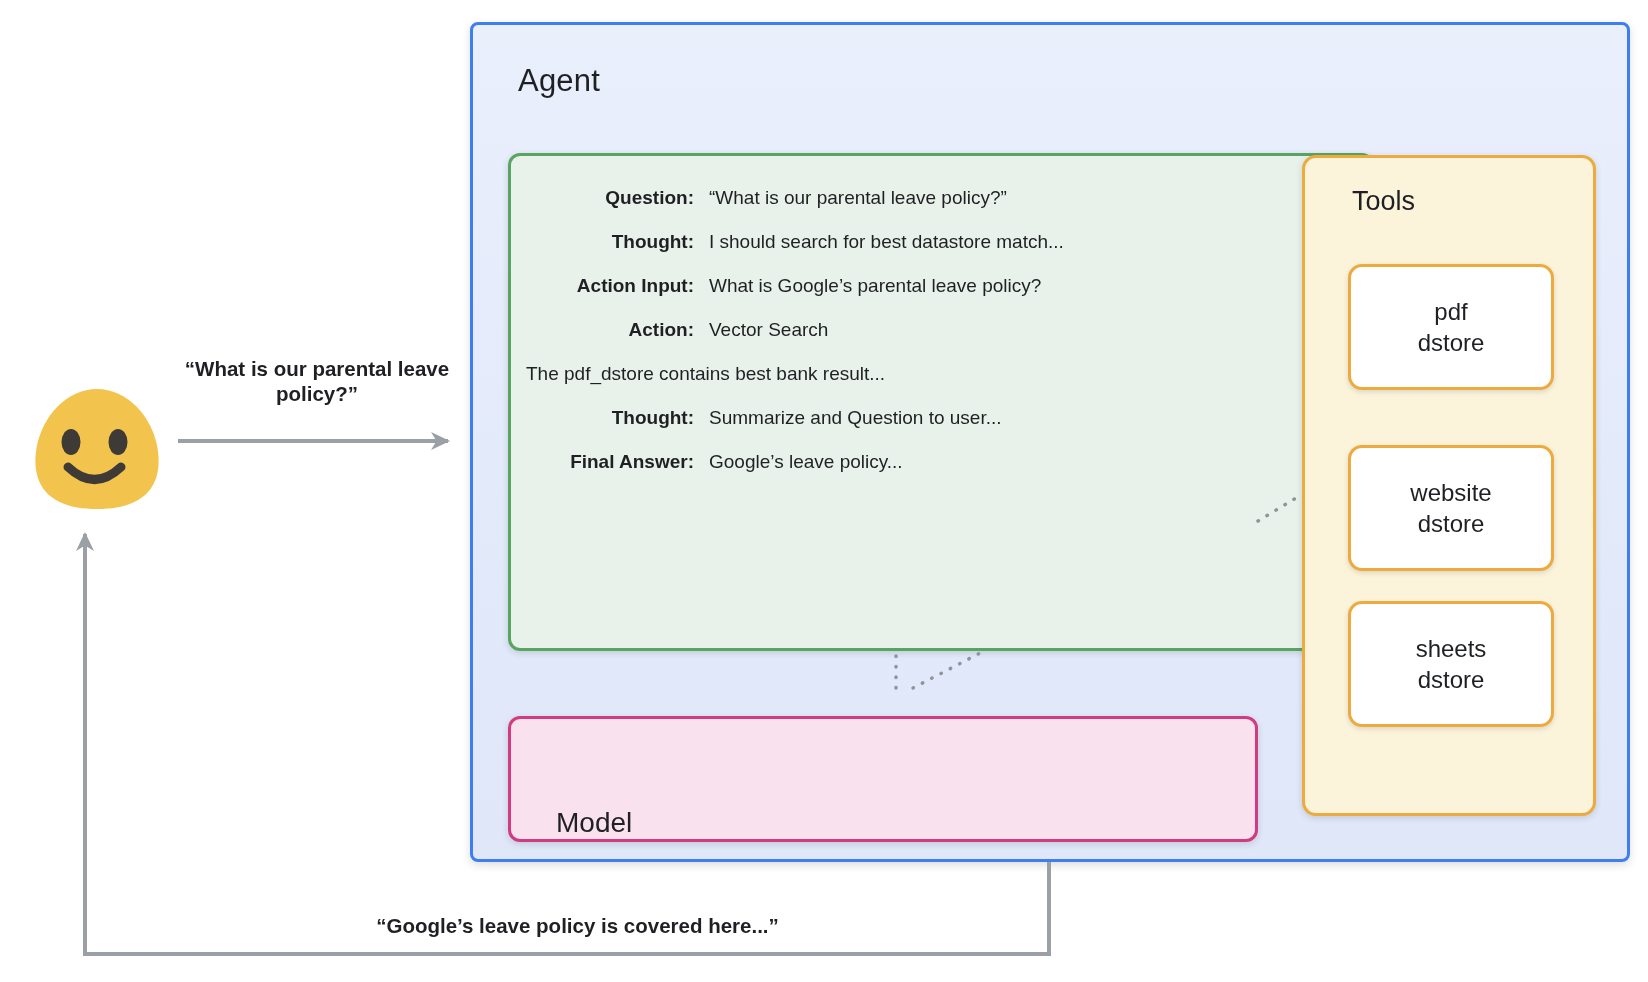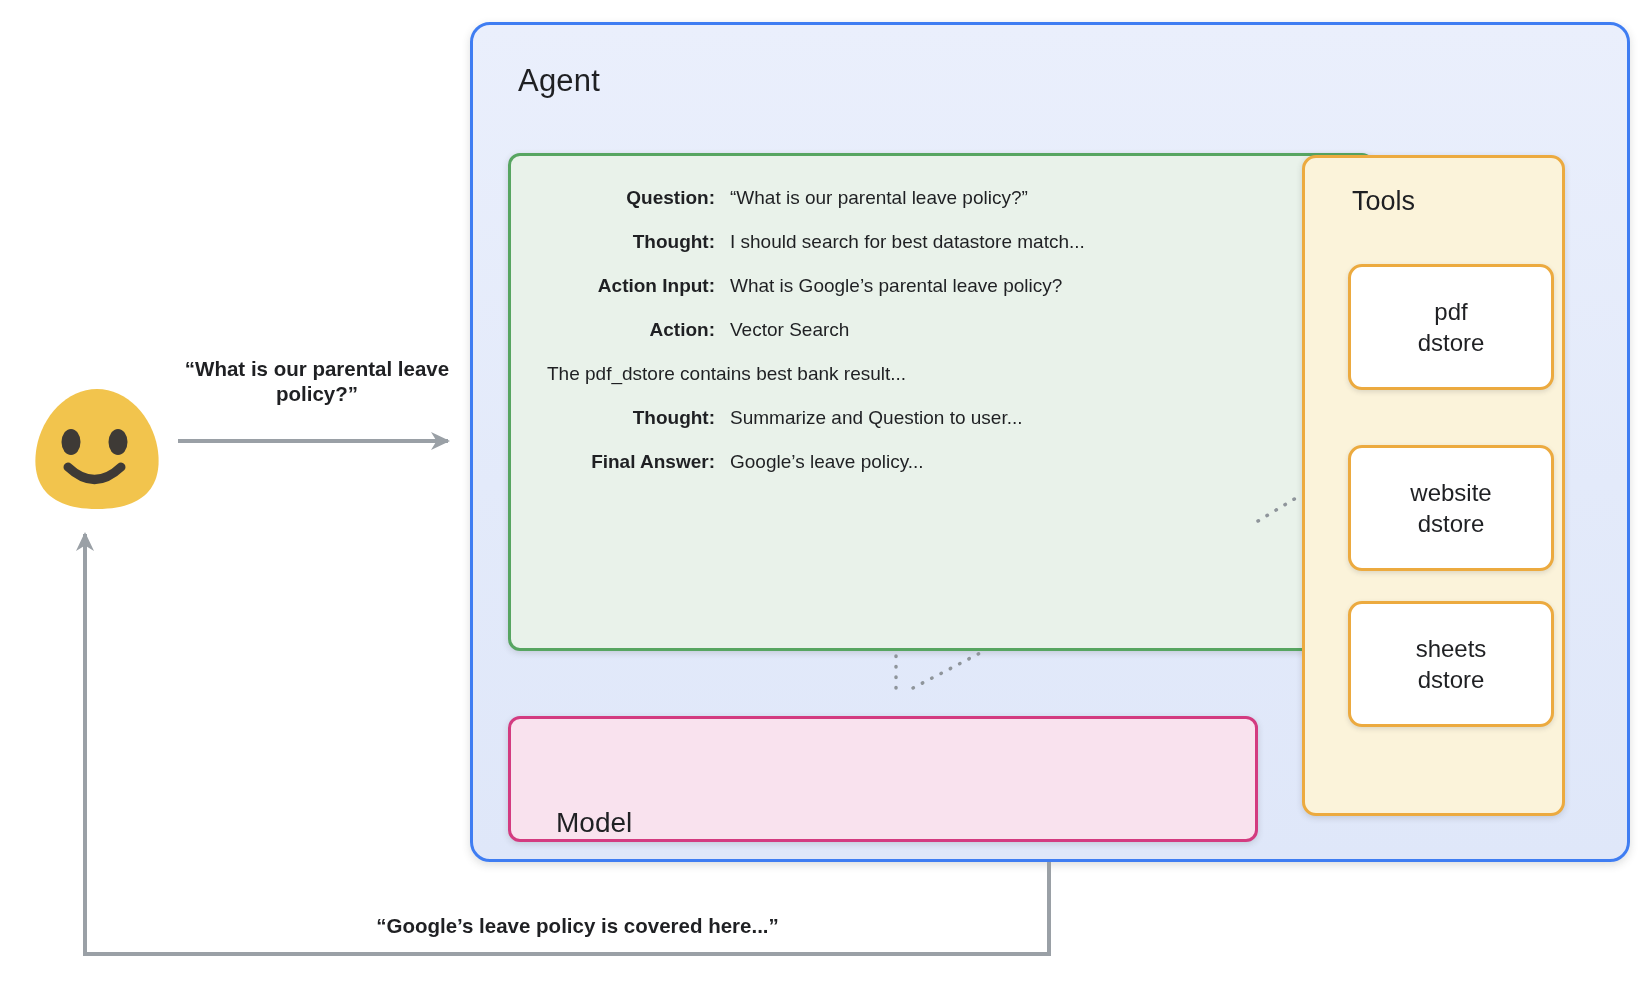--- a/index.html
+++ b/index.html
@@ -7,37 +7,36 @@
   .canvas{
     position:relative;width:1648px;height:982px;background:#ffffff;overflow:hidden;
     font-family:"Liberation Sans","DejaVu Sans",sans-serif;color:var(--text,#1f2023);
   }
 
   
   .agent-box{
     position:absolute;left:470px;top:22px;width:1160px;height:840px;
     background:linear-gradient(180deg,#eaeffc 0%,#e3eafa 55%,#dfe7f9 100%);
     border:3px solid var(--agent-border,#3f7df2);
-    border-radius:20px;
+    border-radius:8px;
     box-shadow:0 3px 8px rgba(60,64,67,.18);
   }
   .agent-title{
     position:absolute;left:45px;top:38px;
     font-size:31px;font-weight:500;letter-spacing:.2px;
   }
 
   
   .scratchpad{
     position:absolute;left:35px;top:128px;width:866px;height:498px;
     background:var(--scratchpad-fill,#e9f2ea);
     border:3px solid var(--scratchpad-border,#57a561);
     border-radius:12px;
     box-shadow:0 2px 6px rgba(60,64,67,.18);
     padding-top:27px;
-    padding-left:21px;
   }
   .sp-row{display:flex;margin-bottom:14px;}
   .sp-row.mt-extra{margin-top:8px;}
   .sp-label{
     width:183px;text-align:right;font-weight:700;font-size:19px;line-height:30px;
     flex:none;white-space:nowrap;
   }
   .sp-value{
     padding-left:15px;font-size:19px;line-height:30px;font-weight:400;
   }
@@ -49,21 +48,21 @@
     background:var(--model-fill,#f9e2ee);
     border:3px solid var(--model-border,#d33b80);
     border-radius:12px;
     box-shadow:0 2px 6px rgba(60,64,67,.18);
     display:flex;align-items:flex-end;margin-top:21px;
   }
   .model-title{margin-left:45px;font-size:28px;font-weight:500;}
 
   
   .tools-panel{
-    position:absolute;left:829px;top:130px;width:263px;height:661px;
+    position:absolute;left:829px;top:130px;width:294px;height:661px;
     background:var(--tools-fill,#fbf3da);
     border:3px solid var(--tools-border,#ecaa3f);
     border-radius:14px;
     box-shadow:0 2px 6px rgba(60,64,67,.18);
   }
   .tools-title{
     position:absolute;left:47px;top:28px;font-size:27px;font-weight:500;
   }
   .tool-item{
     position:absolute;left:43px;width:206px;height:126px;

